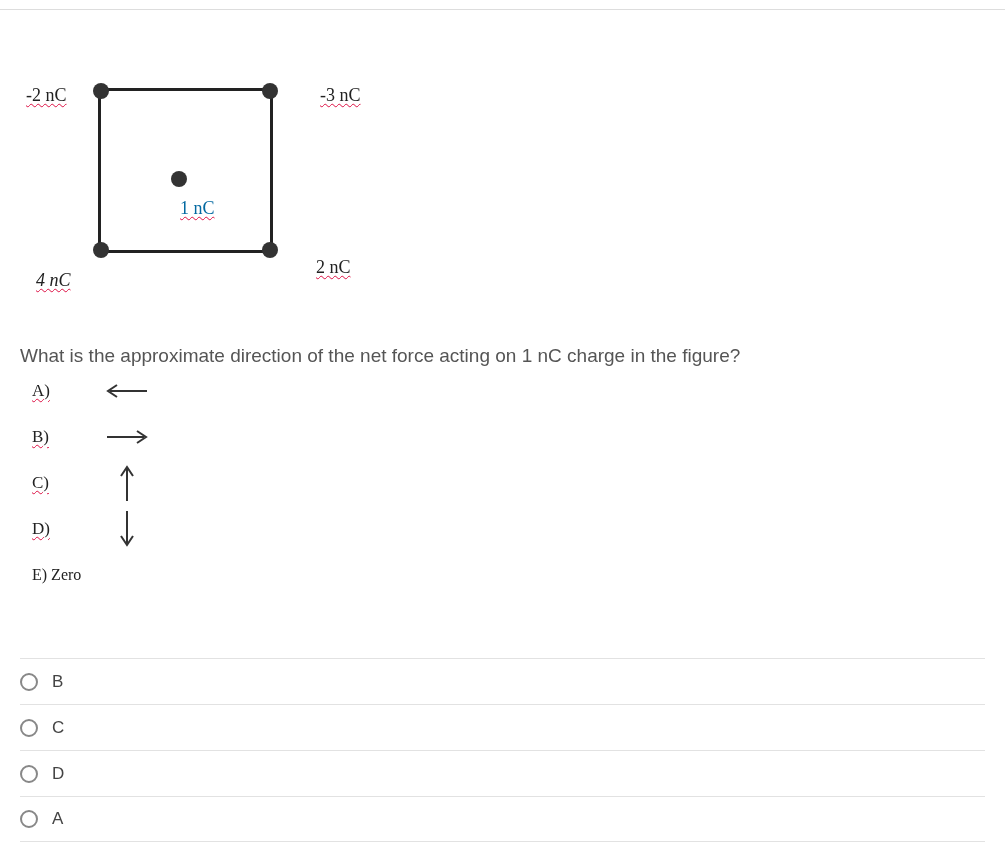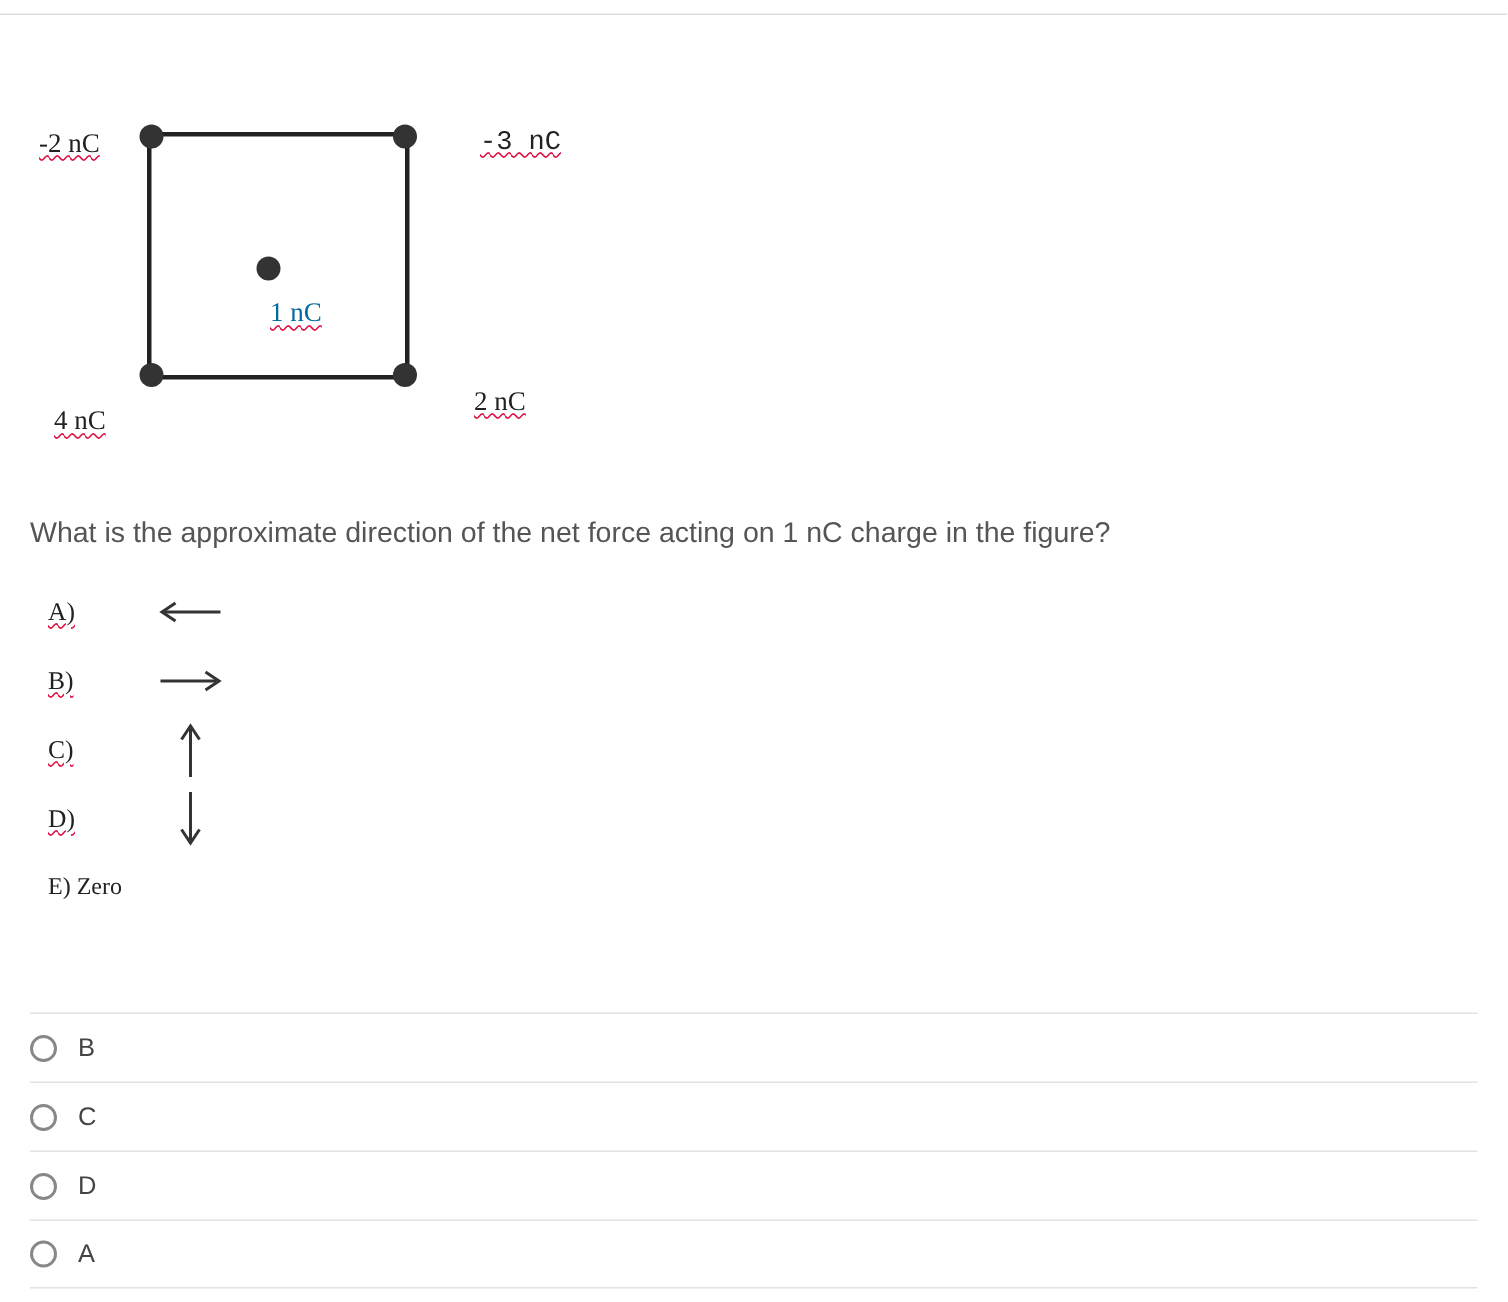--- a/index.html
+++ b/index.html
@@ -56,38 +56,38 @@
       position: absolute;
       font-family: "Times New Roman", serif;
       font-size: 18px;
       color: #222;
       white-space: nowrap;
       text-decoration: underline wavy #d14 1px;
       text-underline-offset: 2px;
       text-align: right;
     }
     .lbl-tl { left: 6px;  top: 0; }
-    .lbl-tr { left: 300px; top: 0; font-family: Liberation Mono, monospace; }
-    .lbl-bl { left: 16px; top: 185px; }
+    .lbl-tr { left: 300px; top: 0; }
+    .lbl-bl { left: 16px; top: 185px; font-style: italic; }
     .lbl-br { left: 296px; top: 172px; }
     .lbl-c  {
       position: absolute;
       left: 160px;
       top: 113px;
       font-family: "Times New Roman", serif;
       font-size: 18px;
       color: #0369a1;
       text-decoration: underline wavy #d14 1px;
       text-underline-offset: 2px;
     }
 
     .question-text {
       font-size: 19px;
       color: #555;
-      margin-bottom: 18px;
+      margin-bottom: 1px;
     }
 
     
     .ak-rows {
       margin-left: 12px;
       margin-bottom: 60px;
     }
     .ak-row {
       display: flex;
       align-items: center;

